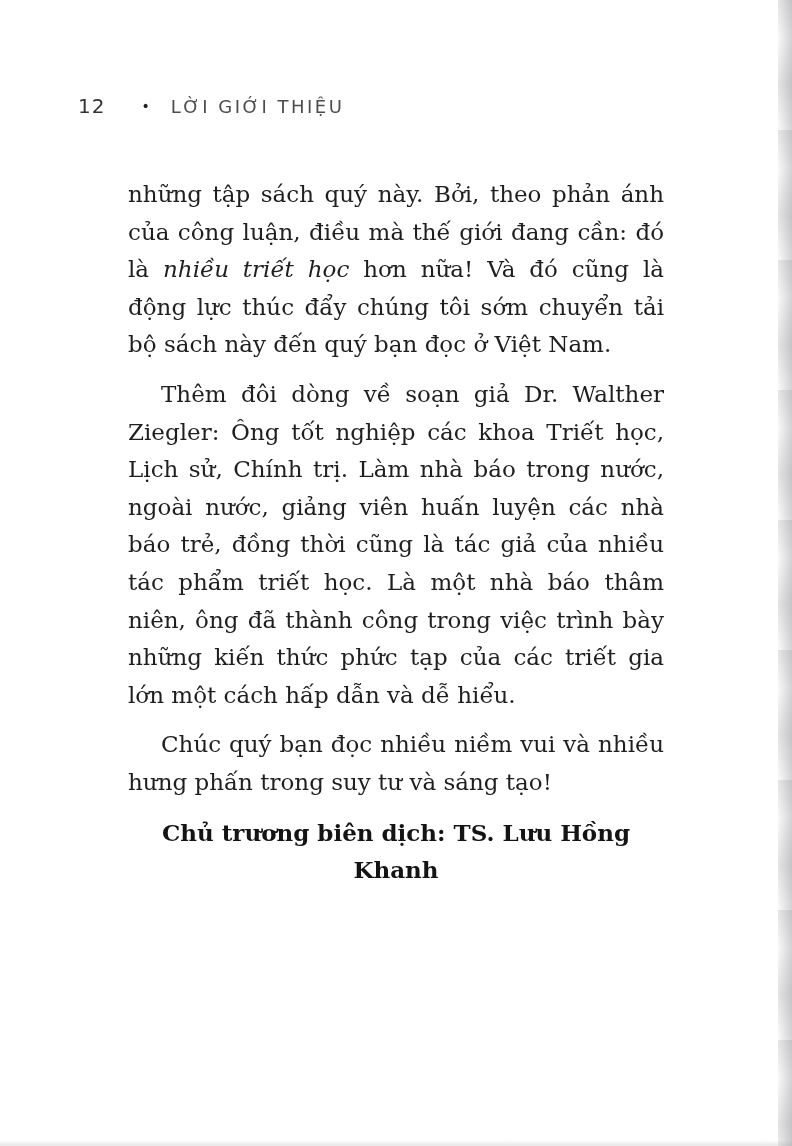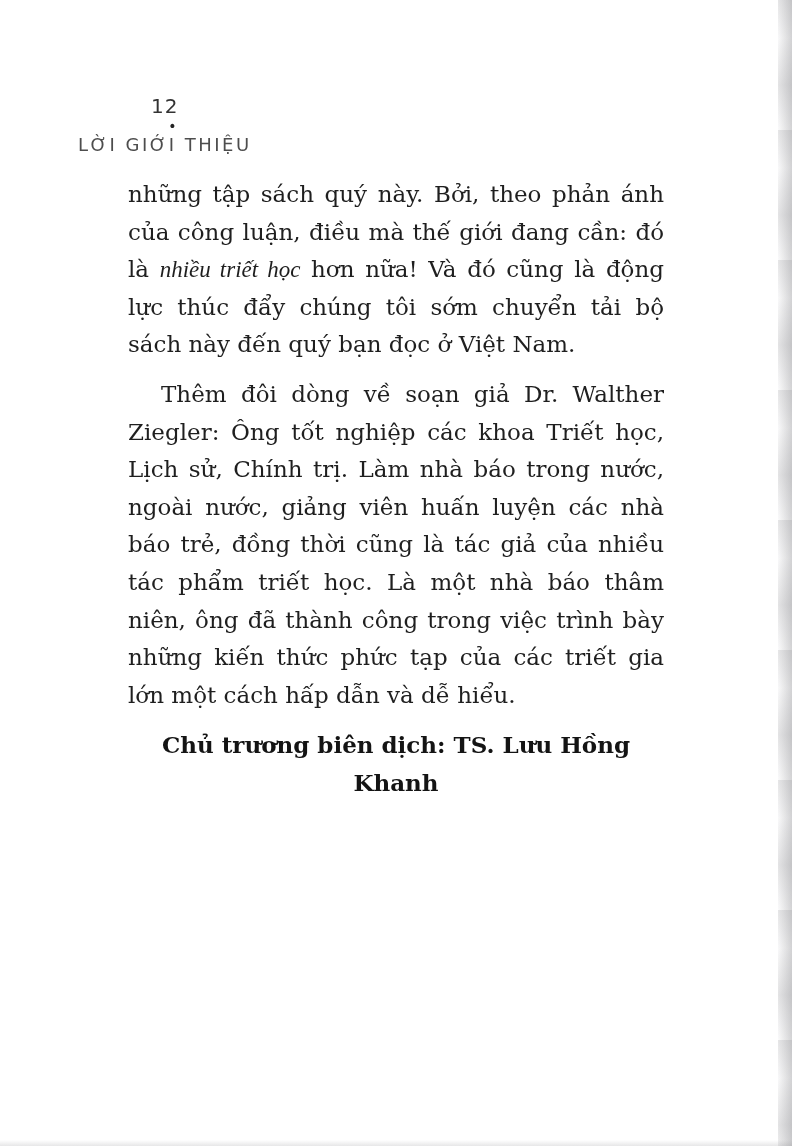--- a/index.html
+++ b/index.html
@@ -20,21 +20,20 @@
 
   
   .header {
     position: absolute;
     top: 94px;
     left: 78px;
     display: flex;
     align-items: center;
     font-family: "DejaVu Sans", "Liberation Sans", sans-serif;
     color: #4d4d4d;
-    flex-direction: column;
   }
   .page-num {
     font-size: 20px;
     color: #333333;
     letter-spacing: 1px;
   }
   .bullet {
     font-size: 14px;
     color: #222222;
     margin: 0 21px 0 36px;
@@ -59,21 +58,20 @@
     text-align: justify;
   }
   .para {
     margin: 0 0 12px 0;
   }
   .para.indent {
     text-indent: 33px;
   }
   .para em {
     font-style: italic;
-    font-family: Liberation Serif, serif;
   }
   .credit {
     margin: 0;
     font-weight: bold;
     text-align: center;
     font-size: 23px;
     color: #141414;
   }
 
   
@@ -111,20 +109,21 @@
     <span class="page-num">12</span>
     <span class="bullet">•</span>
     <span class="running-title">LỜI GIỚI THIỆU</span>
   </div>
 
   <div class="body-text">
     <p class="para"><span>những tập sách quý này. Bởi, theo phản ánh của công luận, điều mà thế giới đang cần: đó là </span><em>nhiều triết học</em><span> hơn nữa! Và đó cũng là động lực thúc đẩy chúng tôi sớm chuyển tải bộ sách này đến quý bạn đọc ở Việt Nam.</span></p>
 
     <p class="para indent">Thêm đôi dòng về soạn giả Dr. Walther Ziegler: Ông tốt nghiệp các khoa Triết học, Lịch sử, Chính trị. Làm nhà báo trong nước, ngoài nước, giảng viên huấn luyện các nhà báo trẻ, đồng thời cũng là tác giả của nhiều tác phẩm triết học. Là một nhà báo thâm niên, ông đã thành công trong việc trình bày những kiến thức phức tạp của các triết gia lớn một cách hấp dẫn và dễ hiểu.</p>
 
+    <p class="para indent">Chúc quý bạn đọc nhiều niềm vui và nhiều hưng phấn trong suy tư và sáng tạo!</p>
 
     <p class="credit">Chủ trương biên dịch: TS. Lưu Hồng Khanh</p>
   </div>
 
   <div class="scan-edge-right"></div>
   <div class="scan-edge-bottom"></div>
 
 </div>
 
 </body></html>

